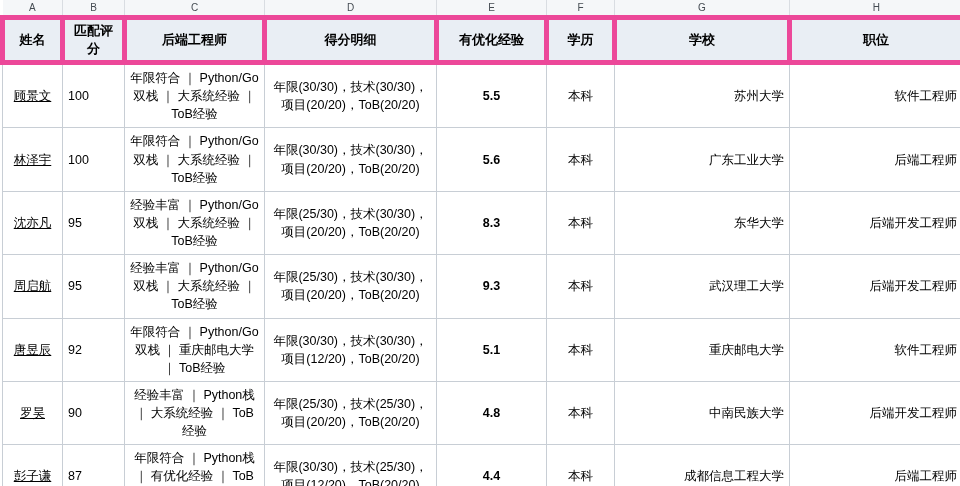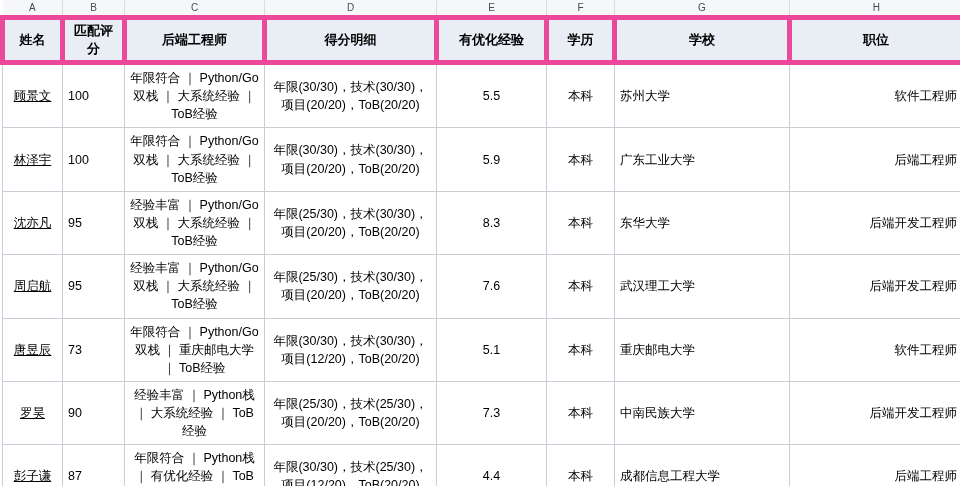--- a/index.html
+++ b/index.html
@@ -75,23 +75,23 @@
   }
   .name { text-align: center; font-size: 13.5px; text-decoration: underline; }
   .tag, .detail {
     text-align: center;
     font-size: 11.5px;
     line-height: 1.5;
   }
   .tag { padding-left: 8px; padding-right: 8px; margin-top: 38px; }
   .detail { padding-left: 6px; padding-right: 6px; margin-top: 14px; }
   .score { text-align: left; font-size: 13px; }
-  .years { text-align: center; font-size: 13px; }
+  .years { text-align: center; font-size: 13px; font-weight: bold; }
   .edu { text-align: center; font-size: 12.5px; margin-left: 32px; }
-  .school { text-align: left; font-size: 12.5px; }
+  .school { text-align: right; font-size: 12.5px; }
   .role { text-align: right; font-size: 12.5px; }
   tr.datarow { height: 56px; }
 </style>
 </head>
 <body>
 
 <div class="sheet">
   <table class="grid">
     <colgroup>
       <col class="c-a">
@@ -135,21 +135,21 @@
         <td class="cell edu">本科</td>
         <td class="cell school">苏州大学</td>
         <td class="cell role">软件工程师</td>
       </tr>
 
       <tr class="datarow">
         <td class="cell name">林泽宇</td>
         <td class="cell score">100</td>
         <td class="cell tag">年限符合 ｜ Python/Go 双栈 ｜ 大系统经验 ｜ ToB经验</td>
         <td class="cell detail">年限(30/30)，技术(30/30)，项目(20/20)，ToB(20/20)</td>
-        <td class="cell years">5.9</td>
+        <td class="cell years">5.6</td>
         <td class="cell edu">本科</td>
         <td class="cell school">广东工业大学</td>
         <td class="cell role">后端工程师</td>
       </tr>
 
       <tr class="datarow">
         <td class="cell name">沈亦凡</td>
         <td class="cell score">95</td>
         <td class="cell tag">经验丰富 ｜ Python/Go 双栈 ｜ 大系统经验 ｜ ToB经验</td>
         <td class="cell detail">年限(25/30)，技术(30/30)，项目(20/20)，ToB(20/20)</td>
@@ -158,43 +158,43 @@
         <td class="cell school">东华大学</td>
         <td class="cell role">后端开发工程师</td>
       </tr>
 
 
       <tr class="datarow">
         <td class="cell name">周启航</td>
         <td class="cell score">95</td>
         <td class="cell tag">经验丰富 ｜ Python/Go 双栈 ｜ 大系统经验 ｜ ToB经验</td>
         <td class="cell detail">年限(25/30)，技术(30/30)，项目(20/20)，ToB(20/20)</td>
-        <td class="cell years">7.6</td>
+        <td class="cell years">9.3</td>
         <td class="cell edu">本科</td>
         <td class="cell school">武汉理工大学</td>
         <td class="cell role">后端开发工程师</td>
       </tr>
 
       <tr class="datarow">
         <td class="cell name">唐昱辰</td>
-        <td class="cell score">73</td>
+        <td class="cell score">92</td>
         <td class="cell tag">年限符合 ｜ Python/Go 双栈 ｜ 重庆邮电大学 ｜ ToB经验</td>
         <td class="cell detail">年限(30/30)，技术(30/30)，项目(12/20)，ToB(20/20)</td>
         <td class="cell years">5.1</td>
         <td class="cell edu">本科</td>
         <td class="cell school">重庆邮电大学</td>
         <td class="cell role">软件工程师</td>
       </tr>
 
       <tr class="datarow">
         <td class="cell name">罗昊</td>
         <td class="cell score">90</td>
         <td class="cell tag">经验丰富 ｜ Python栈 ｜ 大系统经验 ｜ ToB经验</td>
         <td class="cell detail">年限(25/30)，技术(25/30)，项目(20/20)，ToB(20/20)</td>
-        <td class="cell years">7.3</td>
+        <td class="cell years">4.8</td>
         <td class="cell edu">本科</td>
         <td class="cell school">中南民族大学</td>
         <td class="cell role">后端开发工程师</td>
       </tr>
 
       <tr class="datarow">
         <td class="cell name">彭子谦</td>
         <td class="cell score">87</td>
         <td class="cell tag">年限符合 ｜ Python栈 ｜ 有优化经验 ｜ ToB经验</td>
         <td class="cell detail">年限(30/30)，技术(25/30)，项目(12/20)，ToB(20/20)</td>

